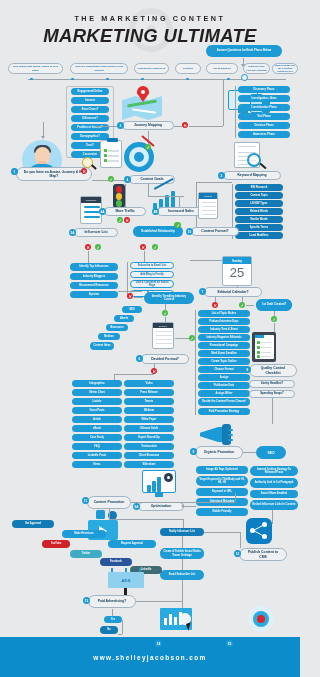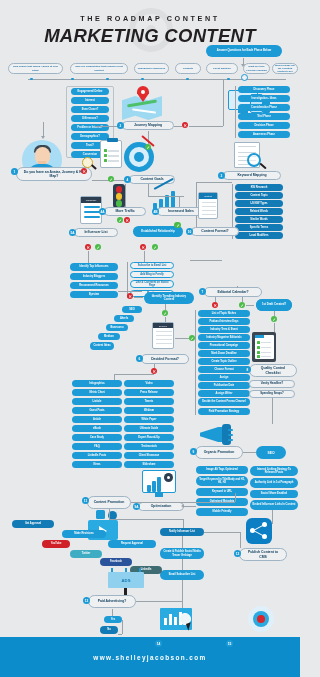--- a/index.html
+++ b/index.html
@@ -265,22 +265,22 @@
   .arrowrt{position:absolute;width:0;height:0;border-top:2px solid transparent;
      border-bottom:2px solid transparent;border-left:3px solid #9aa3a9;}
 </style>
 </head>
 <body>
 
 <div id="canvas">
 
   <div class="watermark"></div>
   <div class="hdr">
-    <div class="kicker">THE ROADMAP CONTENT</div>
-    <div class="title">MARKETING CONTENT</div>
+    <div class="kicker">THE MARKETING CONTENT</div>
+    <div class="title">MARKETING ULTIMATE</div>
   </div>
 
   <div class="roundbub" style="left:206px;top:45px;width:76px;height:12px;">Answer Questions for Each Phase Below</div>
   <div class="ln lnv" style="left:243px;top:58px;height:6px;"></div>
   <div class="arrowdn" style="left:241px;top:64px;"></div>
 
   <div class="qbub" style="left:8px;top:63px;width:55px;height:11px;">New Topics that Would Appeal at This Stage</div>
   <div class="qbub" style="left:70px;top:63px;width:58px;height:11px;">Who are Competitors that Publish Great Content</div>
   <div class="qbub" style="left:134px;top:63px;width:35px;height:11px;">Publishing Frequency?</div>
   <div class="qbub" style="left:175px;top:63px;width:26px;height:11px;">Format?</div>
@@ -509,20 +509,24 @@
   <div class="bluebox" style="left:124px;top:389px;width:50px;height:7px;">Press Release</div>
   <div class="bluebox" style="left:124px;top:398px;width:50px;height:7px;">Tweets</div>
   <div class="bluebox" style="left:124px;top:407px;width:50px;height:7px;">Webinar</div>
   <div class="bluebox" style="left:124px;top:416px;width:50px;height:7px;">White Paper</div>
   <div class="bluebox" style="left:124px;top:425px;width:50px;height:7px;">Ultimate Guide</div>
   <div class="bluebox" style="left:124px;top:434px;width:50px;height:7px;">Expert Round-Up</div>
   <div class="bluebox" style="left:124px;top:443px;width:50px;height:7px;">Testimonials</div>
   <div class="bluebox" style="left:124px;top:452px;width:50px;height:7px;">Client Showcase</div>
   <div class="bluebox" style="left:124px;top:461px;width:50px;height:7px;">Slideshare</div>
 
+  <div class="cal">
+    <div class="hd">Sunday</div>
+    <div class="d">25</div>
+  </div>
   <div class="num" style="left:199px;top:288px;">7</div>
   <div class="stage" style="left:204px;top:287px;width:58px;height:10px;">Editorial Calendar?</div>
   <div class="ln lnv" style="left:237px;top:286px;height:2px;"></div>
   <div class="ln lnh" style="left:190px;top:260px;width:32px;"></div>
 
   <div class="mk no" style="left:212px;top:302px;">✕</div>
   <div class="mk yes" style="left:239px;top:302px;">✓</div>
   <div class="ln lnv" style="left:215px;top:297px;height:5px;"></div>
   <div class="ln lnv" style="left:242px;top:297px;height:5px;"></div>
   <div class="ln lnh" style="left:246px;top:305px;width:8px;"></div>

